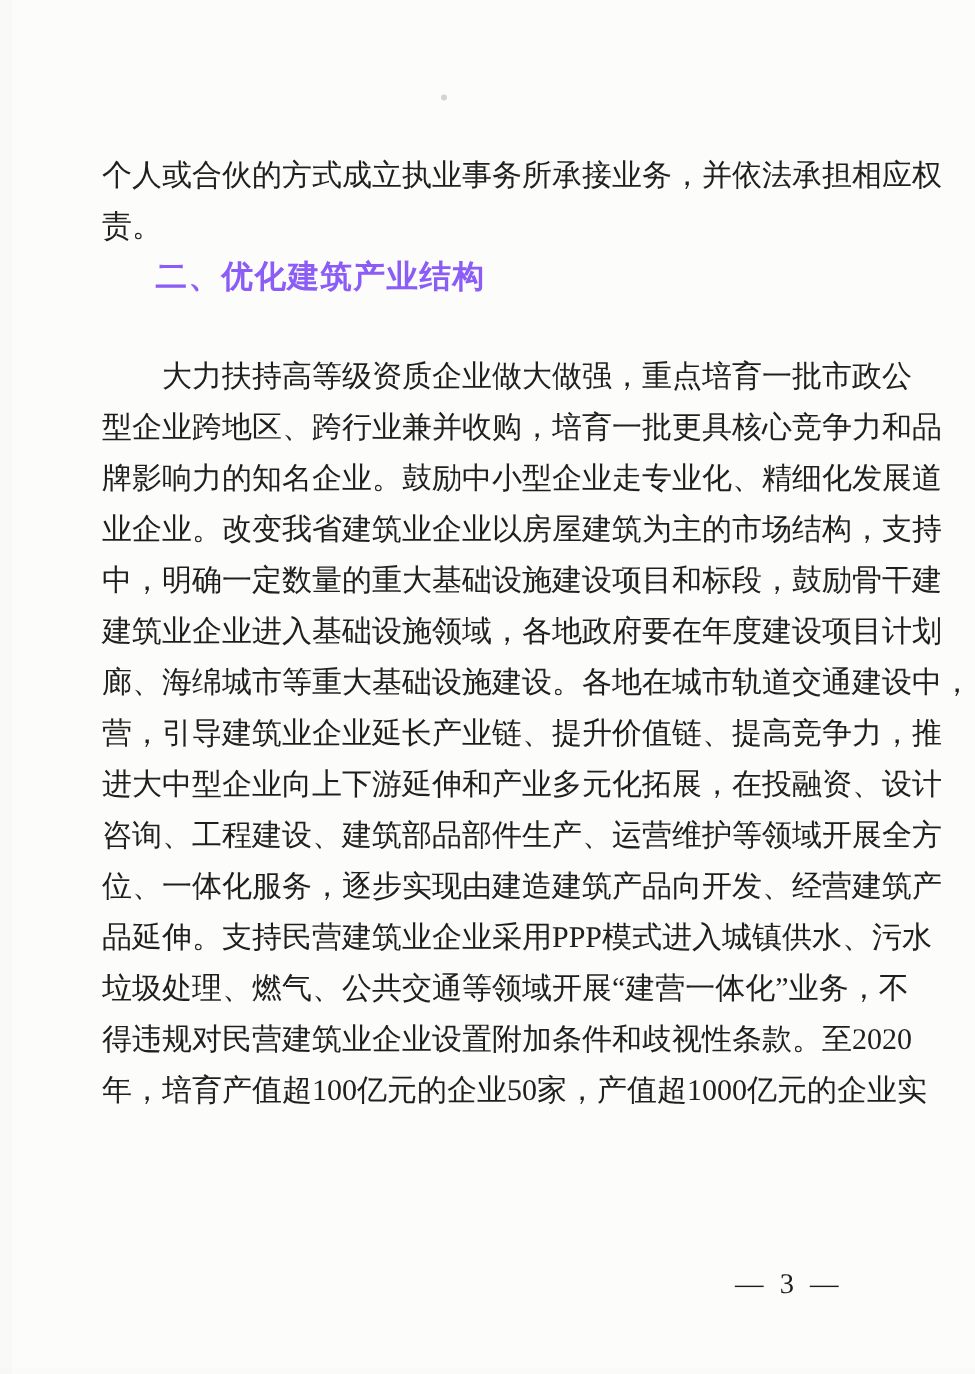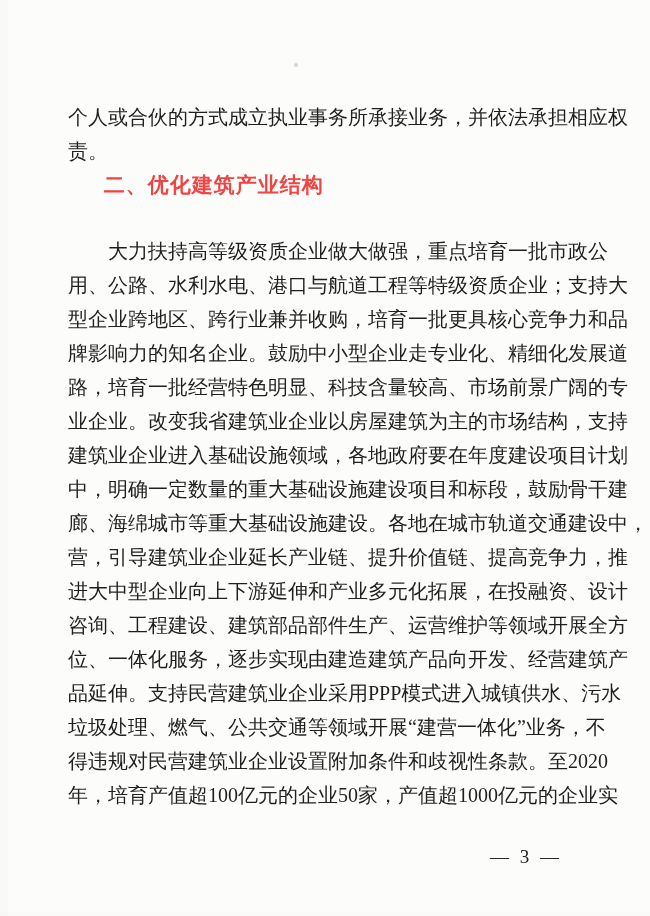--- a/index.html
+++ b/index.html
@@ -48,21 +48,21 @@
     margin-top: 32px;
   }
   .heading {
     font-family: "Liberation Sans", sans-serif;
     font-weight: bold;
     font-size: 21px;
     line-height: 34px;
     height: 34px;
     text-indent: 1.7em;
     letter-spacing: 1px;
-    color: #ef4444;
+    color: #8b5cf6;
   }
   .page-number {
     position: absolute;
     top: 846px;
     right: 88px;
     font-size: 19px;
     letter-spacing: 3px;
     color: #1c1c1c;
   }
   .scan-speck {
@@ -81,27 +81,25 @@
 <div class="page">
   <div class="scan-speck"></div>
 
   <div class="content">
     <div class="line">个人或合伙的方式成立执业事务所承接业务，并依法承担相应权</div>
     <div class="line short">责。</div>
 
     <div class="heading">二、优化建筑产业结构</div>
 
     <div class="line indent-first">大力扶持高等级资质企业做大做强，重点培育一批市政公</div>
-    <div class="line">用、公路、水利水电、港口与航道工程等特级资质企业；支持大</div>
     <div class="line">型企业跨地区、跨行业兼并收购，培育一批更具核心竞争力和品</div>
     <div class="line">牌影响力的知名企业。鼓励中小型企业走专业化、精细化发展道</div>
-    <div class="line">路，培育一批经营特色明显、科技含量较高、市场前景广阔的专</div>
     <div class="line">业企业。改变我省建筑业企业以房屋建筑为主的市场结构，支持</div>
+    <div class="line">中，明确一定数量的重大基础设施建设项目和标段，鼓励骨干建</div>
     <div class="line">建筑业企业进入基础设施领域，各地政府要在年度建设项目计划</div>
-    <div class="line">中，明确一定数量的重大基础设施建设项目和标段，鼓励骨干建</div>
     <div class="line">廊、海绵城市等重大基础设施建设。各地在城市轨道交通建设中，</div>
     <div class="line">营，引导建筑业企业延长产业链、提升价值链、提高竞争力，推</div>
     <div class="line">进大中型企业向上下游延伸和产业多元化拓展，在投融资、设计</div>
     <div class="line">咨询、工程建设、建筑部品部件生产、运营维护等领域开展全方</div>
     <div class="line">位、一体化服务，逐步实现由建造建筑产品向开发、经营建筑产</div>
     <div class="line">品延伸。支持民营建筑业企业采用PPP模式进入城镇供水、污水</div>
     <div class="line">垃圾处理、燃气、公共交通等领域开展“建营一体化”业务，不</div>
     <div class="line">得违规对民营建筑业企业设置附加条件和歧视性条款。至2020</div>
     <div class="line">年，培育产值超100亿元的企业50家，产值超1000亿元的企业实</div>
   </div>

